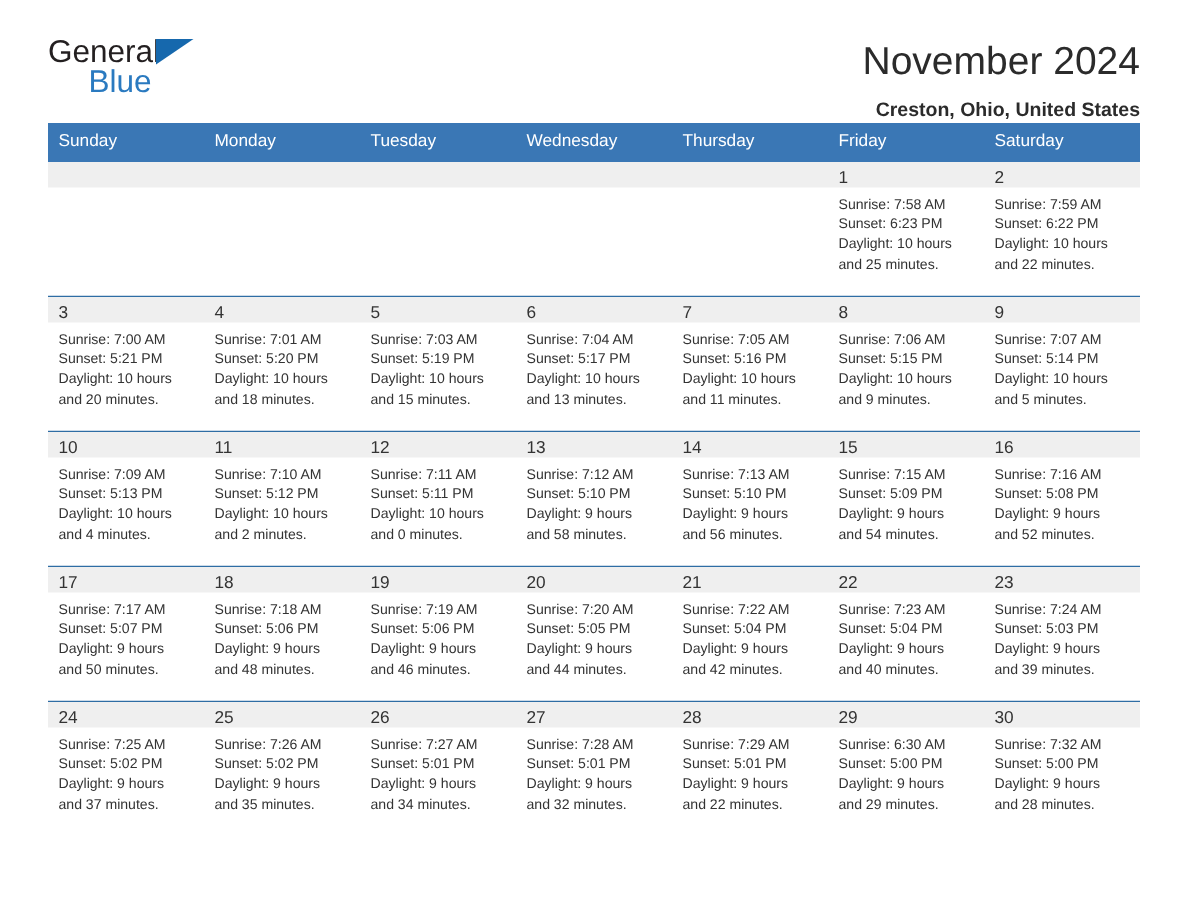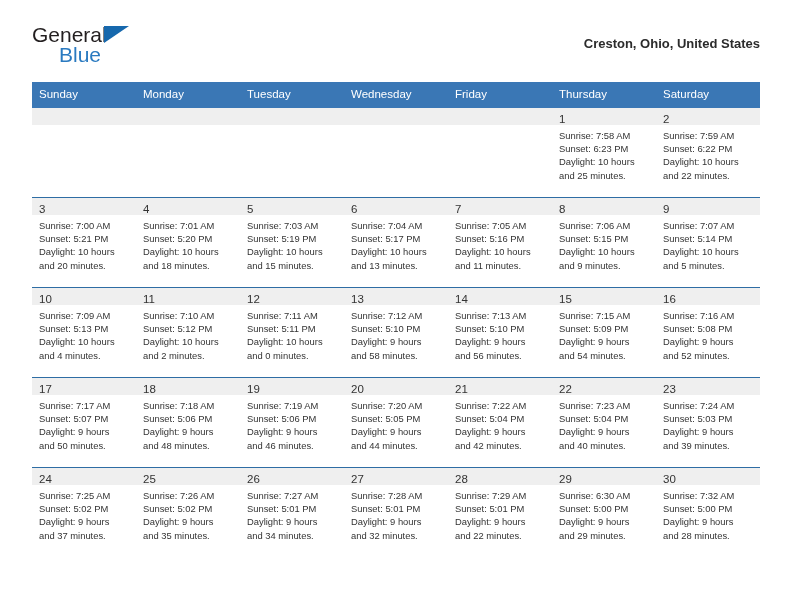--- a/index.html
+++ b/index.html
@@ -147,34 +147,35 @@
 
   <div class="topbar">
 
     <div class="logo">
       <span class="logo-general">General</span>
       <span class="logo-tri"></span>
       <span class="logo-blue">Blue</span>
     </div>
 
     <div class="titleblock">
+      <div class="cal-title">November 2024</div>
       <div class="cal-subtitle">Creston, Ohio, United States</div>
     </div>
 
   </div>
 
   <div class="calendar">
 
     <div class="week-head">
       <div class="dow">Sunday</div>
       <div class="dow">Monday</div>
       <div class="dow">Tuesday</div>
       <div class="dow">Wednesday</div>
+      <div class="dow">Thursday</div>
       <div class="dow">Friday</div>
-      <div class="dow">Thursday</div>
       <div class="dow">Saturday</div>
     </div>
 
     <div id="weeks-container">
         <div class="week">
           <div class="cell empty">
             <div class="daynum-band"><span class="daynum"></span></div>
             <div class="cell-body"></div>
           </div>
           <div class="cell empty">

